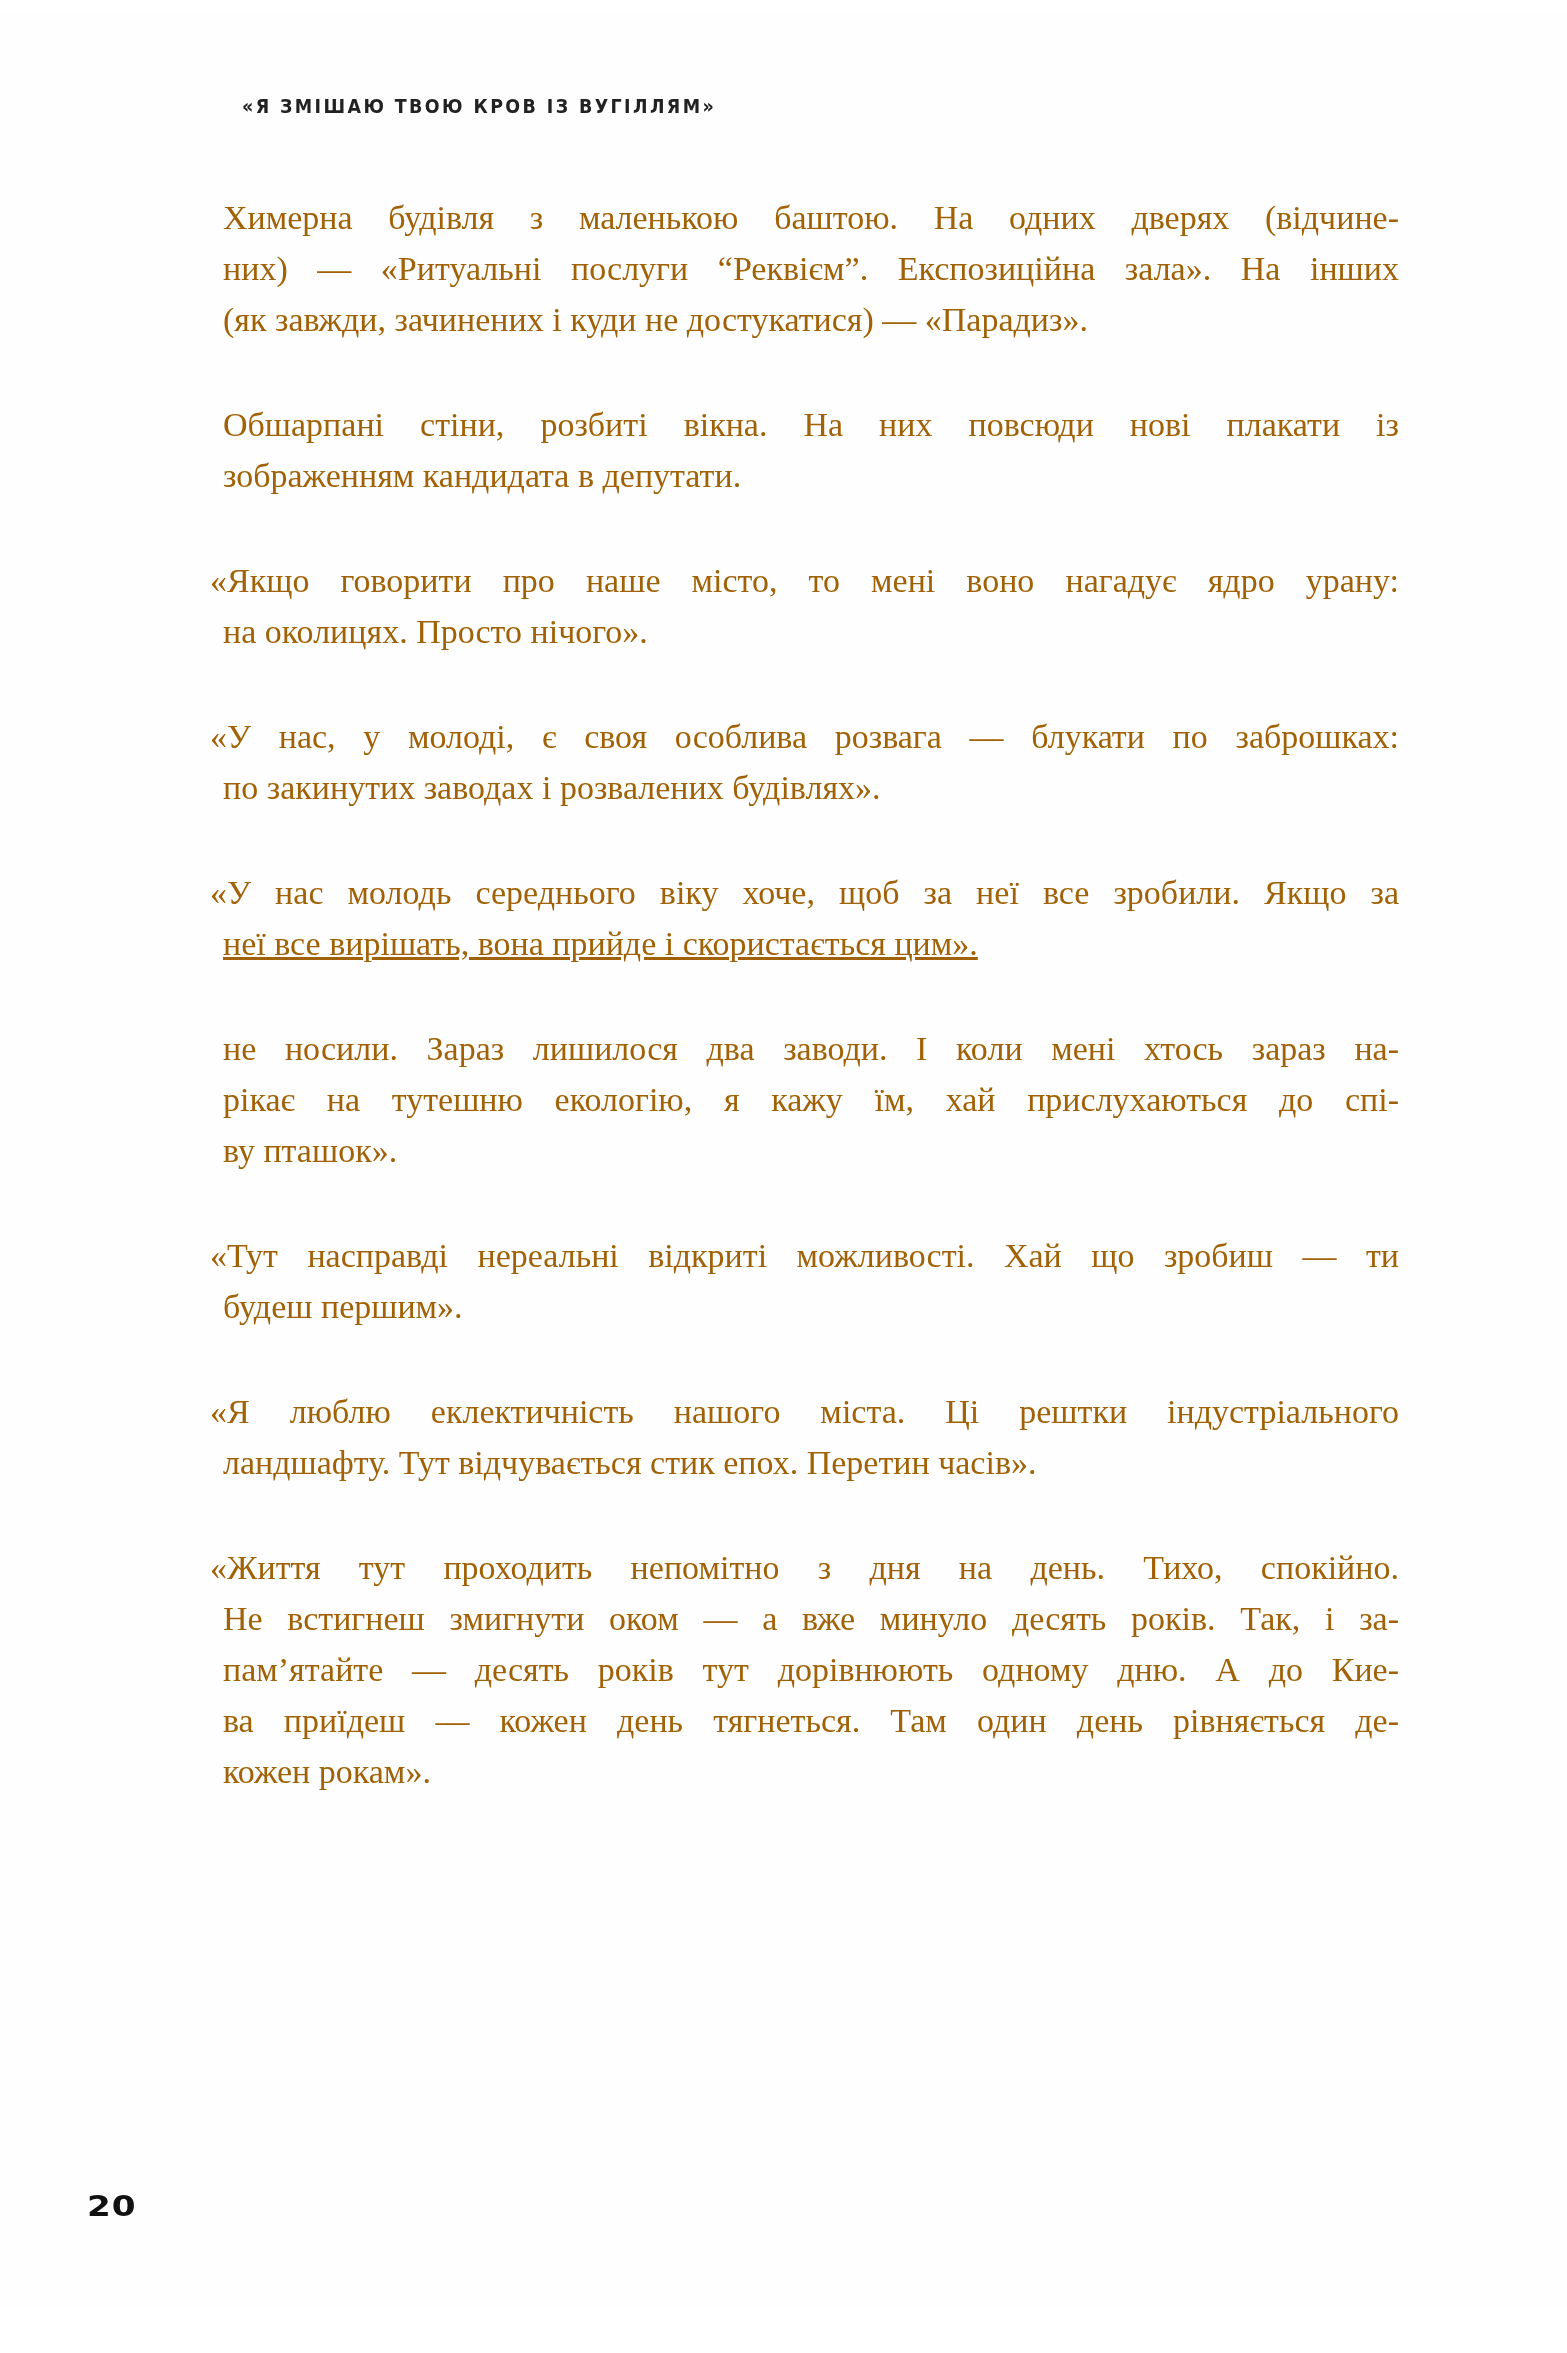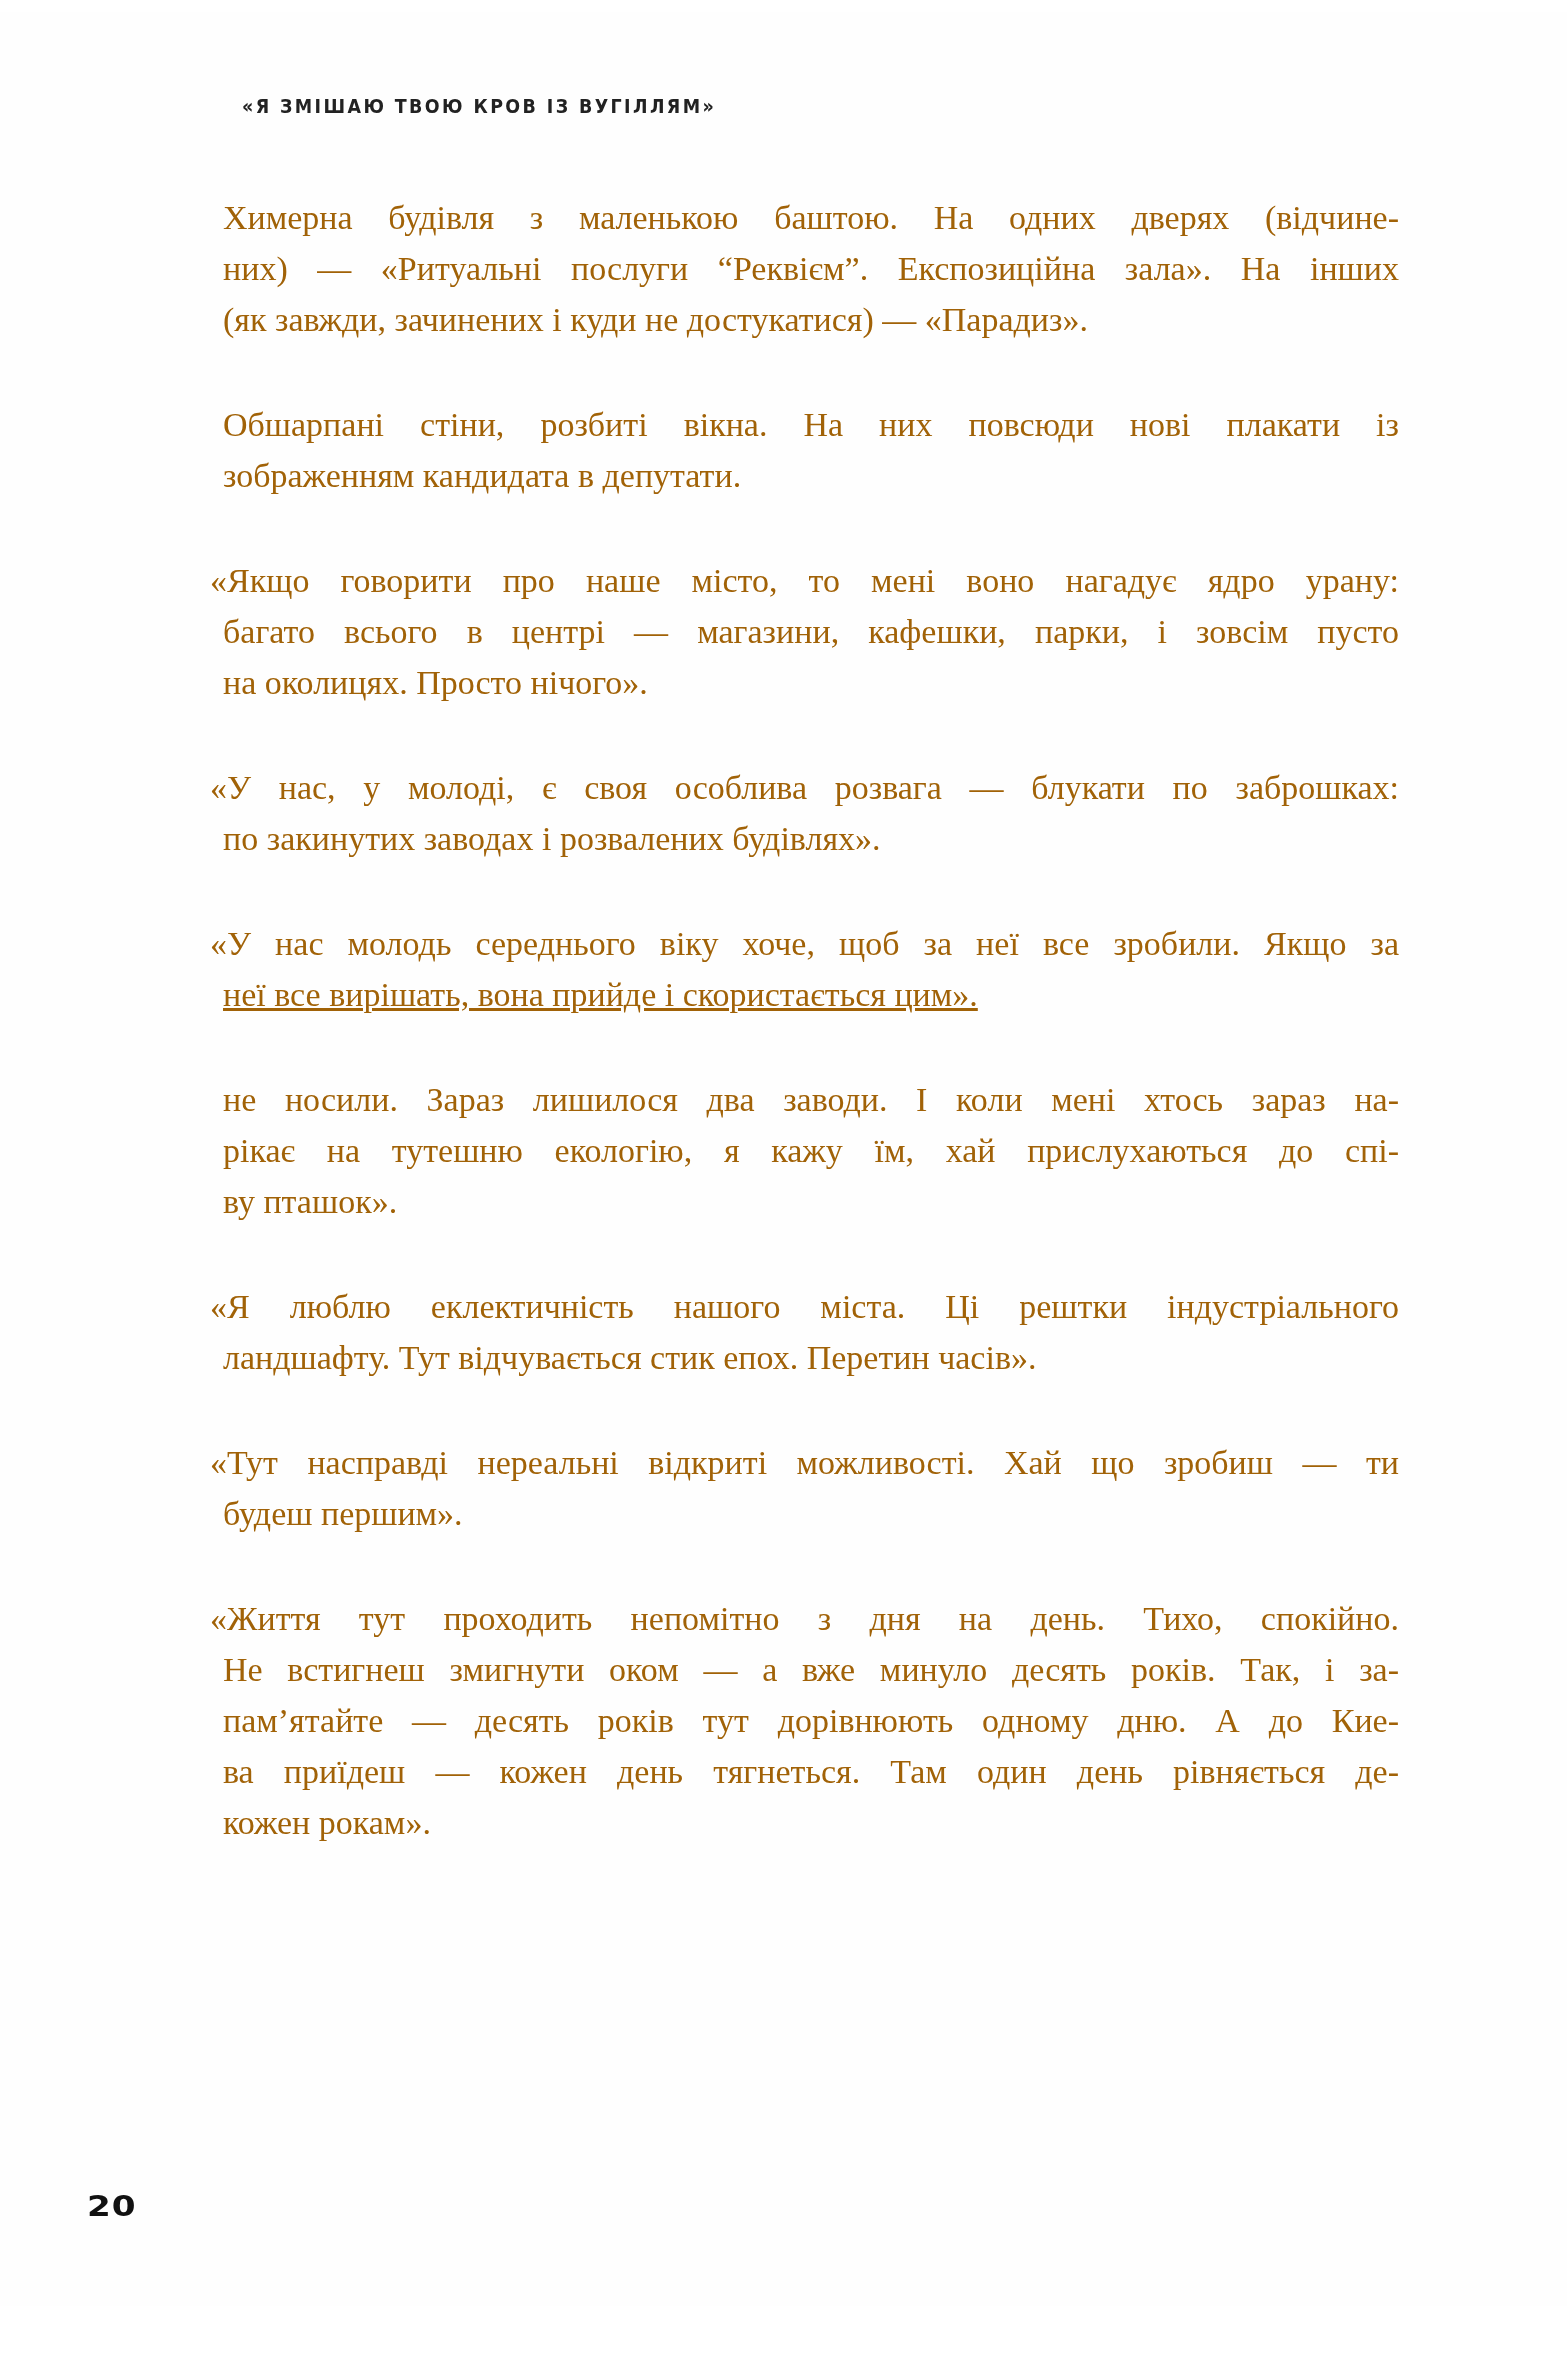--- a/index.html
+++ b/index.html
@@ -93,48 +93,47 @@
       <span class="line last" style="white-space: nowrap;"><span style="white-space: nowrap;">(як завжди, зачинених і куди не достукатися) — «Парадиз».</span></span>
     </div>
 
     <div class="para">
       <span class="line first" style="white-space: nowrap;"><span style="white-space: nowrap; word-spacing: 0px;">Обшарпані стіни, розбиті вікна. На них повсюди нові плакати із</span></span>
       <span class="line last" style="white-space: nowrap;"><span style="white-space: nowrap;">зображенням кандидата в депутати.</span></span>
     </div>
 
     <div class="para quoted">
       <span class="line first" style="white-space: nowrap;"><span style="white-space: nowrap; word-spacing: 0px;">«Якщо говорити про наше місто, то мені воно нагадує ядро урану:</span></span>
-      <span class="line" style="white-space: nowrap;"><span style="white-space: nowrap; word-spacing: 0px;">багато всього в центрі — магазини, кафешки, парки, і зовсім пусто</span></span>
       <span class="line last" style="white-space: nowrap;"><span style="white-space: nowrap;">на околицях. Просто нічого».</span></span>
     </div>
 
     <div class="para quoted">
       <span class="line first" style="white-space: nowrap;"><span style="white-space: nowrap; word-spacing: 0px;">«У нас, у молоді, є своя особлива розвага — блукати по заброшках:</span></span>
       <span class="line last" style="white-space: nowrap;"><span style="white-space: nowrap;">по закинутих заводах і розвалених будівлях».</span></span>
     </div>
 
     <div class="para quoted">
       <span class="line first" style="white-space: nowrap;"><span style="white-space: nowrap; word-spacing: 0px;">«У нас молодь середнього віку хоче, щоб за неї все зробили. Якщо за</span></span>
       <span class="line last" style="white-space: nowrap; text-decoration: underline;"><span style="white-space: nowrap;">неї все вирішать, вона прийде і скористається цим».</span></span>
     </div>
 
     <div class="para quoted">
       <span class="line" style="white-space: nowrap;"><span style="white-space: nowrap; word-spacing: 0px;">не носили. Зараз лишилося два заводи. І коли мені хтось зараз на-</span></span>
       <span class="line" style="white-space: nowrap;"><span style="white-space: nowrap; word-spacing: 0px;">рікає на тутешню екологію, я кажу їм, хай прислухаються до спі-</span></span>
       <span class="line last" style="white-space: nowrap;"><span style="white-space: nowrap;">ву пташок».</span></span>
     </div>
 
     <div class="para quoted">
-      <span class="line first" style="white-space: nowrap;"><span style="white-space: nowrap; word-spacing: 0px;">«Я люблю еклектичність нашого міста. Ці рештки індустріального</span></span>
-      <span class="line last" style="white-space: nowrap;"><span style="white-space: nowrap;">ландшафту. Тут відчувається стик епох. Перетин часів».</span></span>
+      <span class="line first" style="white-space: nowrap;"><span style="white-space: nowrap; word-spacing: 0px;">«Тут насправді нереальні відкриті можливості. Хай що зробиш — ти</span></span>
+      <span class="line last" style="white-space: nowrap;"><span style="white-space: nowrap;">будеш першим».</span></span>
     </div>
 
     <div class="para quoted">
-      <span class="line first" style="white-space: nowrap;"><span style="white-space: nowrap; word-spacing: 0px;">«Тут насправді нереальні відкриті можливості. Хай що зробиш — ти</span></span>
-      <span class="line last" style="white-space: nowrap;"><span style="white-space: nowrap;">будеш першим».</span></span>
+      <span class="line first" style="white-space: nowrap;"><span style="white-space: nowrap; word-spacing: 0px;">«Я люблю еклектичність нашого міста. Ці рештки індустріального</span></span>
+      <span class="line last" style="white-space: nowrap;"><span style="white-space: nowrap;">ландшафту. Тут відчувається стик епох. Перетин часів».</span></span>
     </div>
 
     <div class="para quoted">
       <span class="line first" style="white-space: nowrap;"><span style="white-space: nowrap; word-spacing: 0px;">«Життя тут проходить непомітно з дня на день. Тихо, спокійно.</span></span>
       <span class="line" style="white-space: nowrap;"><span style="white-space: nowrap; word-spacing: 0px;">Не встигнеш змигнути оком — а вже минуло десять років. Так, і за-</span></span>
       <span class="line" style="white-space: nowrap;"><span style="white-space: nowrap; word-spacing: 0px;">пам’ятайте — десять років тут дорівнюють одному дню. А до Кие-</span></span>
       <span class="line" style="white-space: nowrap;"><span style="white-space: nowrap; word-spacing: 0px;">ва приїдеш — кожен день тягнеться. Там один день рівняється де-</span></span>
       <span class="line last" style="white-space: nowrap;"><span style="white-space: nowrap;">кожен рокам».</span></span>
     </div>
 

